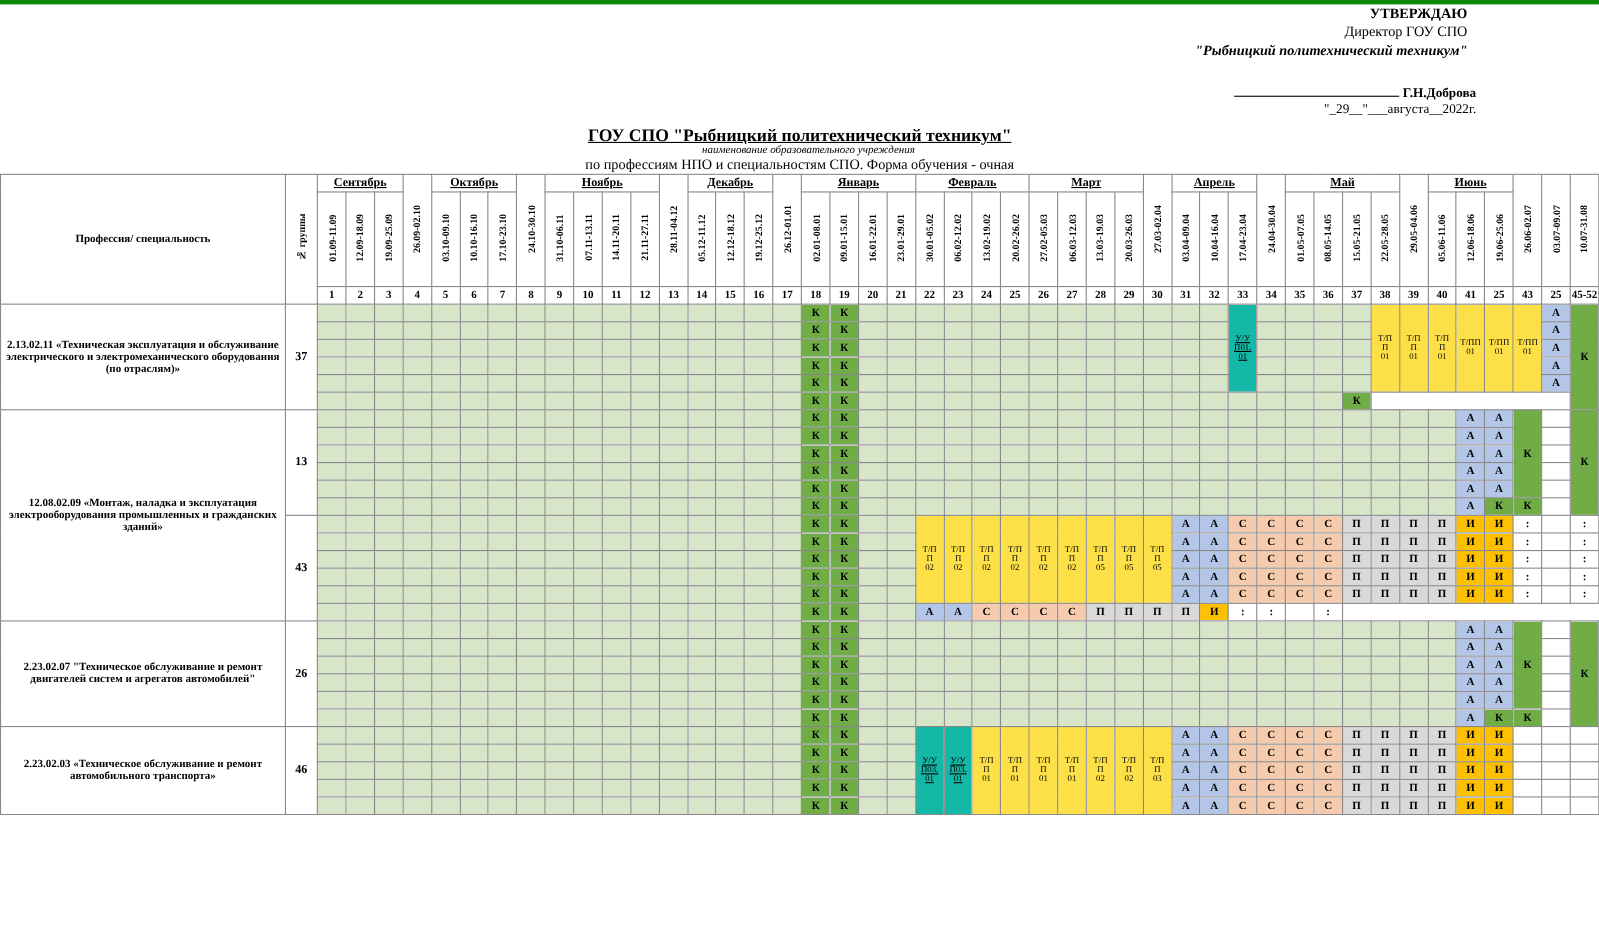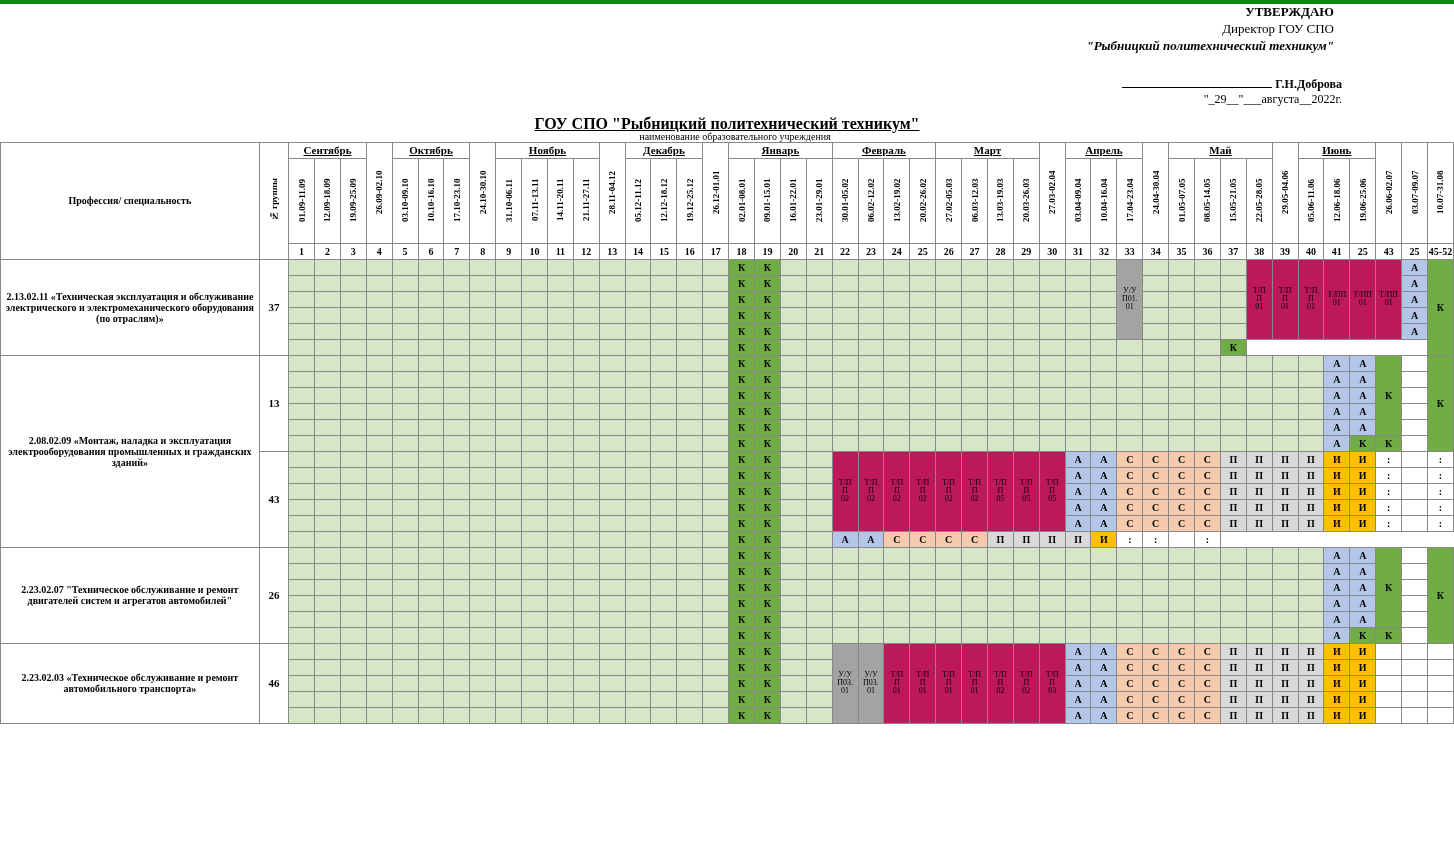--- a/index.html
+++ b/index.html
@@ -17,21 +17,21 @@
     font-size: 13px;
   }
   .header-right .bold { font-weight: bold; }
   .header-right .italic { font-style: italic; font-weight: bold;}
   .sig { padding-right: 112px; text-align: right; font-size: 12px; margin-top: 22px;}
   .sig .line { display:inline-block; border-bottom:1px solid #000; width:150px; }
   .title-block { text-align: center; margin-top: 8px; }
   .title-block .t1 { font-size: 18px; font-weight: bold; }
   .title-block .t2 { font-size: 16px; font-weight: bold; }
   .title-block .t3 { font-size: 16px; font-weight: bold; text-decoration: underline;}
-  .title-block .t4 { font-size: 10px; margin-top:-2px;padding-left:16px;}
+  .title-block .t4 { font-size: 10px; font-style: italic; margin-top:-2px;padding-left:16px;}
   .title-block .t5 { font-size: 13px; }
   table.grid {
     border-collapse: collapse;
     width: 100%;
     table-layout: fixed;
     font-size: 10px;
   }
   table.grid th, table.grid td {
     border: 1px solid #888;
     text-align: center;
@@ -58,22 +58,22 @@
     font-size: 9px;
     white-space: nowrap;
   }
   th.month { font-weight: bold; font-size: 11px; text-decoration: underline; }
   td.profcell { font-weight: bold; text-align: center; font-size: 10px; padding: 2px 4px; }
   td.grpcell { font-weight: bold; font-size: 11px; }
 
   
   .g  { background: #d7e5c8; } 
   .kd { background: #70ad47; font-weight: bold; } 
-  .uy { background: #a3a3a3; font-size:8px; line-height:1; } 
-  .tp { background: #be185d; font-size:8px; line-height:1; } 
+  .uy { background: #14b8a6; font-size:8px; line-height:1;text-decoration:underline; } 
+  .tp { background: #fde047; font-size:8px; line-height:1; } 
   .a  { background: #b4c6e7; font-weight: bold; } 
   .c  { background: #f6cbad; font-weight: bold; } 
   .p  { background: #d9d9d9; font-weight: bold; } 
   .i  { background: #ffc000; font-weight: bold; } 
   .colon { font-weight: bold; }
   .wknum { font-weight: bold; font-size:10px; }
 </style>
 </head>
 <body>
 
@@ -87,20 +87,21 @@
   <div class="italic">"Рыбницкий политехнический техникум"</div>
 </div>
 <div class="sig">
   <span class="line"></span> <b>Г.Н.Доброва</b><br>
   <span>"_29__"___августа__2022г.</span>
 </div>
 
 <div class="title-block">
   <div class="t3">ГОУ  СПО "Рыбницкий политехнический техникум"</div>
   <div class="t4">наименование образовательного учреждения</div>
+  <div class="t5">по профессиям НПО и специальностям СПО. Форма обучения - очная</div>
 </div>
 
 <table class="grid">
   <colgroup>
     <col class="prof">
       <col class="grp">
   <col class="wk">
       <col class="wk">
       <col class="wk">
       <col class="wk">
@@ -495,21 +496,21 @@
         <td class="g"></td>
         <td class="g"></td>
         <td class="g"></td>
         <td class="g"></td>
         <td class="g"></td>
         <td class="g"></td>
         <td class="g"></td>
         <td class="kd">К</td>
       </tr>
       <tr>
-        <td class="profcell" rowspan="12">2.08.02.09 «Монтаж, наладка и эксплуатация электрооборудования промышленных и гражданских зданий»</td>
+        <td class="profcell" rowspan="12">12.08.02.09 «Монтаж, наладка и эксплуатация электрооборудования промышленных и гражданских зданий»</td>
         <td class="grpcell" rowspan="6">13</td>
         <td class="g"></td>
         <td class="g"></td>
         <td class="g"></td>
         <td class="g"></td>
         <td class="g"></td>
         <td class="g"></td>
         <td class="g"></td>
         <td class="g"></td>
         <td class="g"></td>

